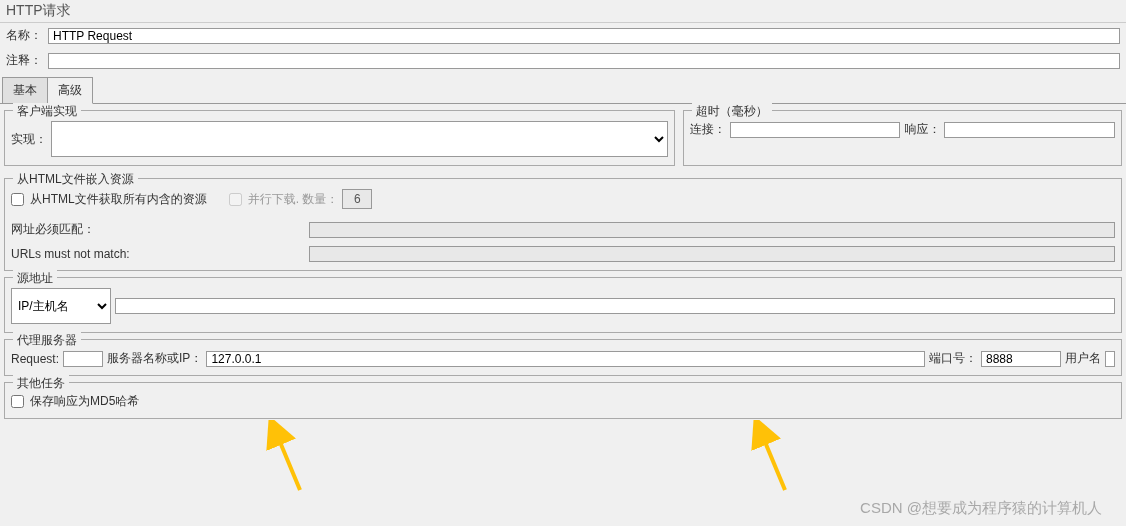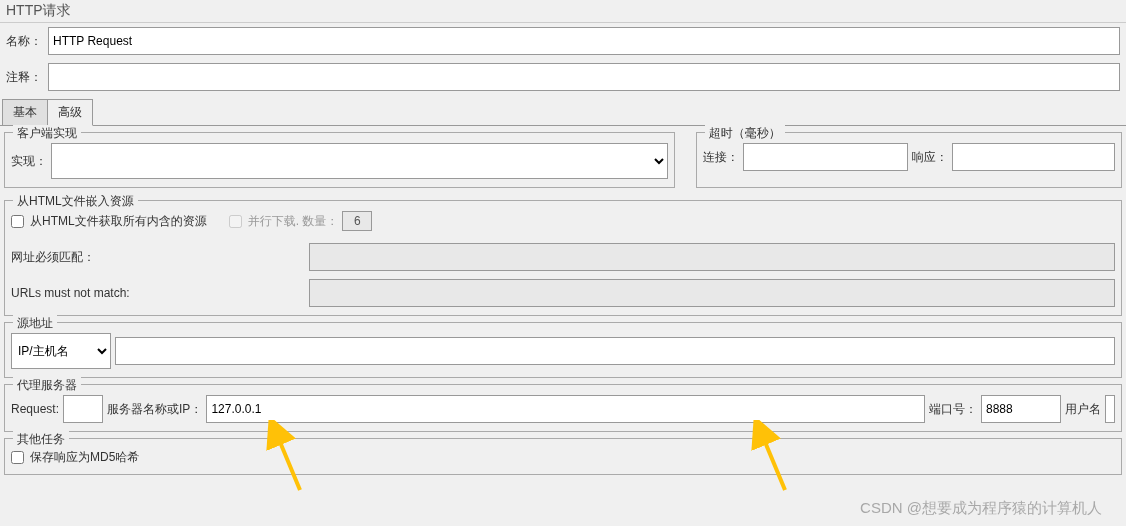--- a/index.html
+++ b/index.html
@@ -29,21 +29,21 @@
       padding: 4px 6px;
       gap: 4px;
     }
     .field-label {
       min-width: 38px;
       text-align: left;
       white-space: nowrap;
     }
     .text-input {
       flex: 1;
-      height: 28px;
+      height: 16px;
       border: 1px solid #999;
       background: #fff;
       padding: 1px 4px;
       font-size: 12px;
       font-family: inherit;
     }
     .text-input.readonly {
       background: #e8e8e8;
     }
     .tabs {
@@ -65,21 +65,21 @@
     .tab.active {
       background: #f0f0f0;
       border-bottom: 1px solid #f0f0f0;
       margin-bottom: -1px;
     }
     .tab-content {
       padding: 6px 4px;
     }
     .two-col {
       display: flex;
-      gap: 21px;
+      gap: 8px;
       margin-bottom: 6px;
     }
     .fieldset {
       border: 1px solid #aaa;
       padding: 8px 6px 6px 6px;
       position: relative;
       margin-bottom: 6px;
       background: #f0f0f0;
     }
     .fieldset-legend {

